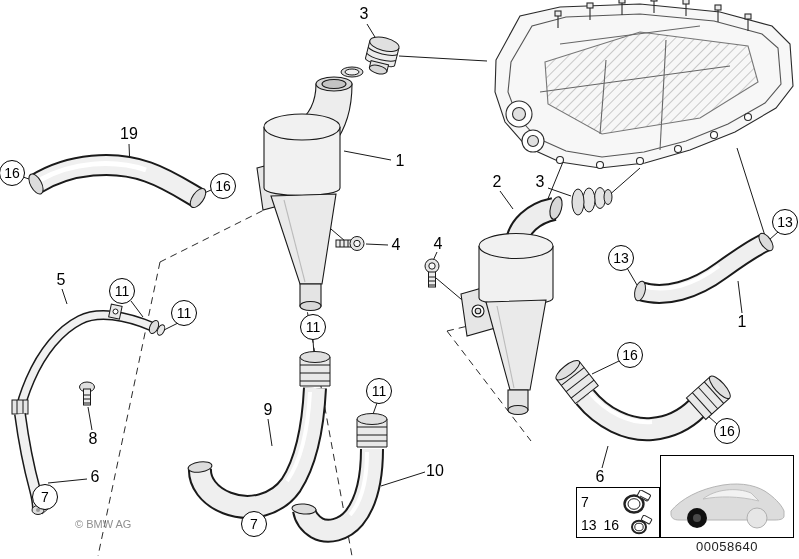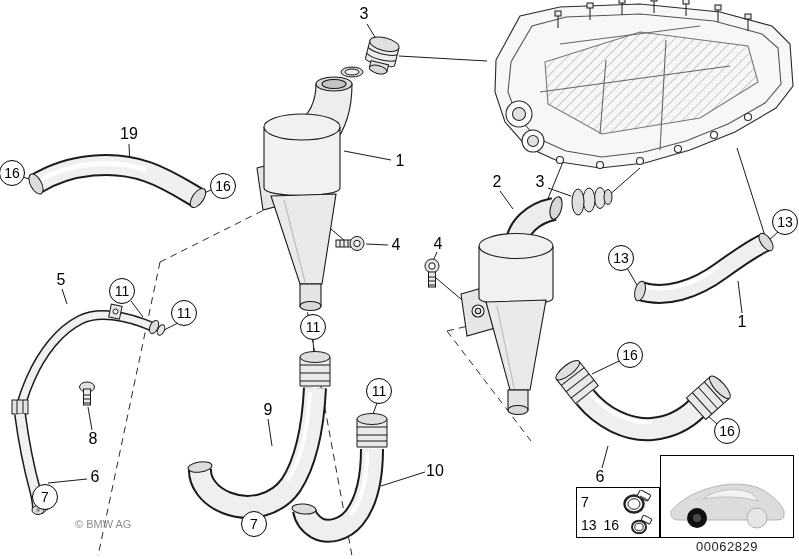--- a/index.html
+++ b/index.html
@@ -355,17 +355,17 @@
   <div class="car-box">
     <svg width="124" height="72" viewBox="0 0 124 72">
       <path d="M6 50 C16 38 34 28 58 24 C78 21 94 25 104 33 C112 39 117 45 119 50 L119 55 C119 58 115 59 110 59 L14 59 C9 59 6 57 6 53 Z" fill="#dcdcdc" stroke="#b5b5b5"></path>
       <path d="M38 38 C50 28 72 26 86 32 L94 40 C74 35 54 35 38 38 Z" fill="#f2f2f2" stroke="#c0c0c0"></path>
       <circle cx="32" cy="57" r="10" fill="#101010"></circle>
       <circle cx="32" cy="57" r="4" fill="#4a4a4a"></circle>
       <circle cx="92" cy="57" r="10" fill="#e6e6e6" stroke="#b0b0b0"></circle>
     </svg>
   </div>
 
-  <div class="doc-number">00062829</div>
+  <div class="doc-number">00058640</div>
 
   <div class="watermark">© BMW AG</div>
 
 </div>
 
 </body></html>

